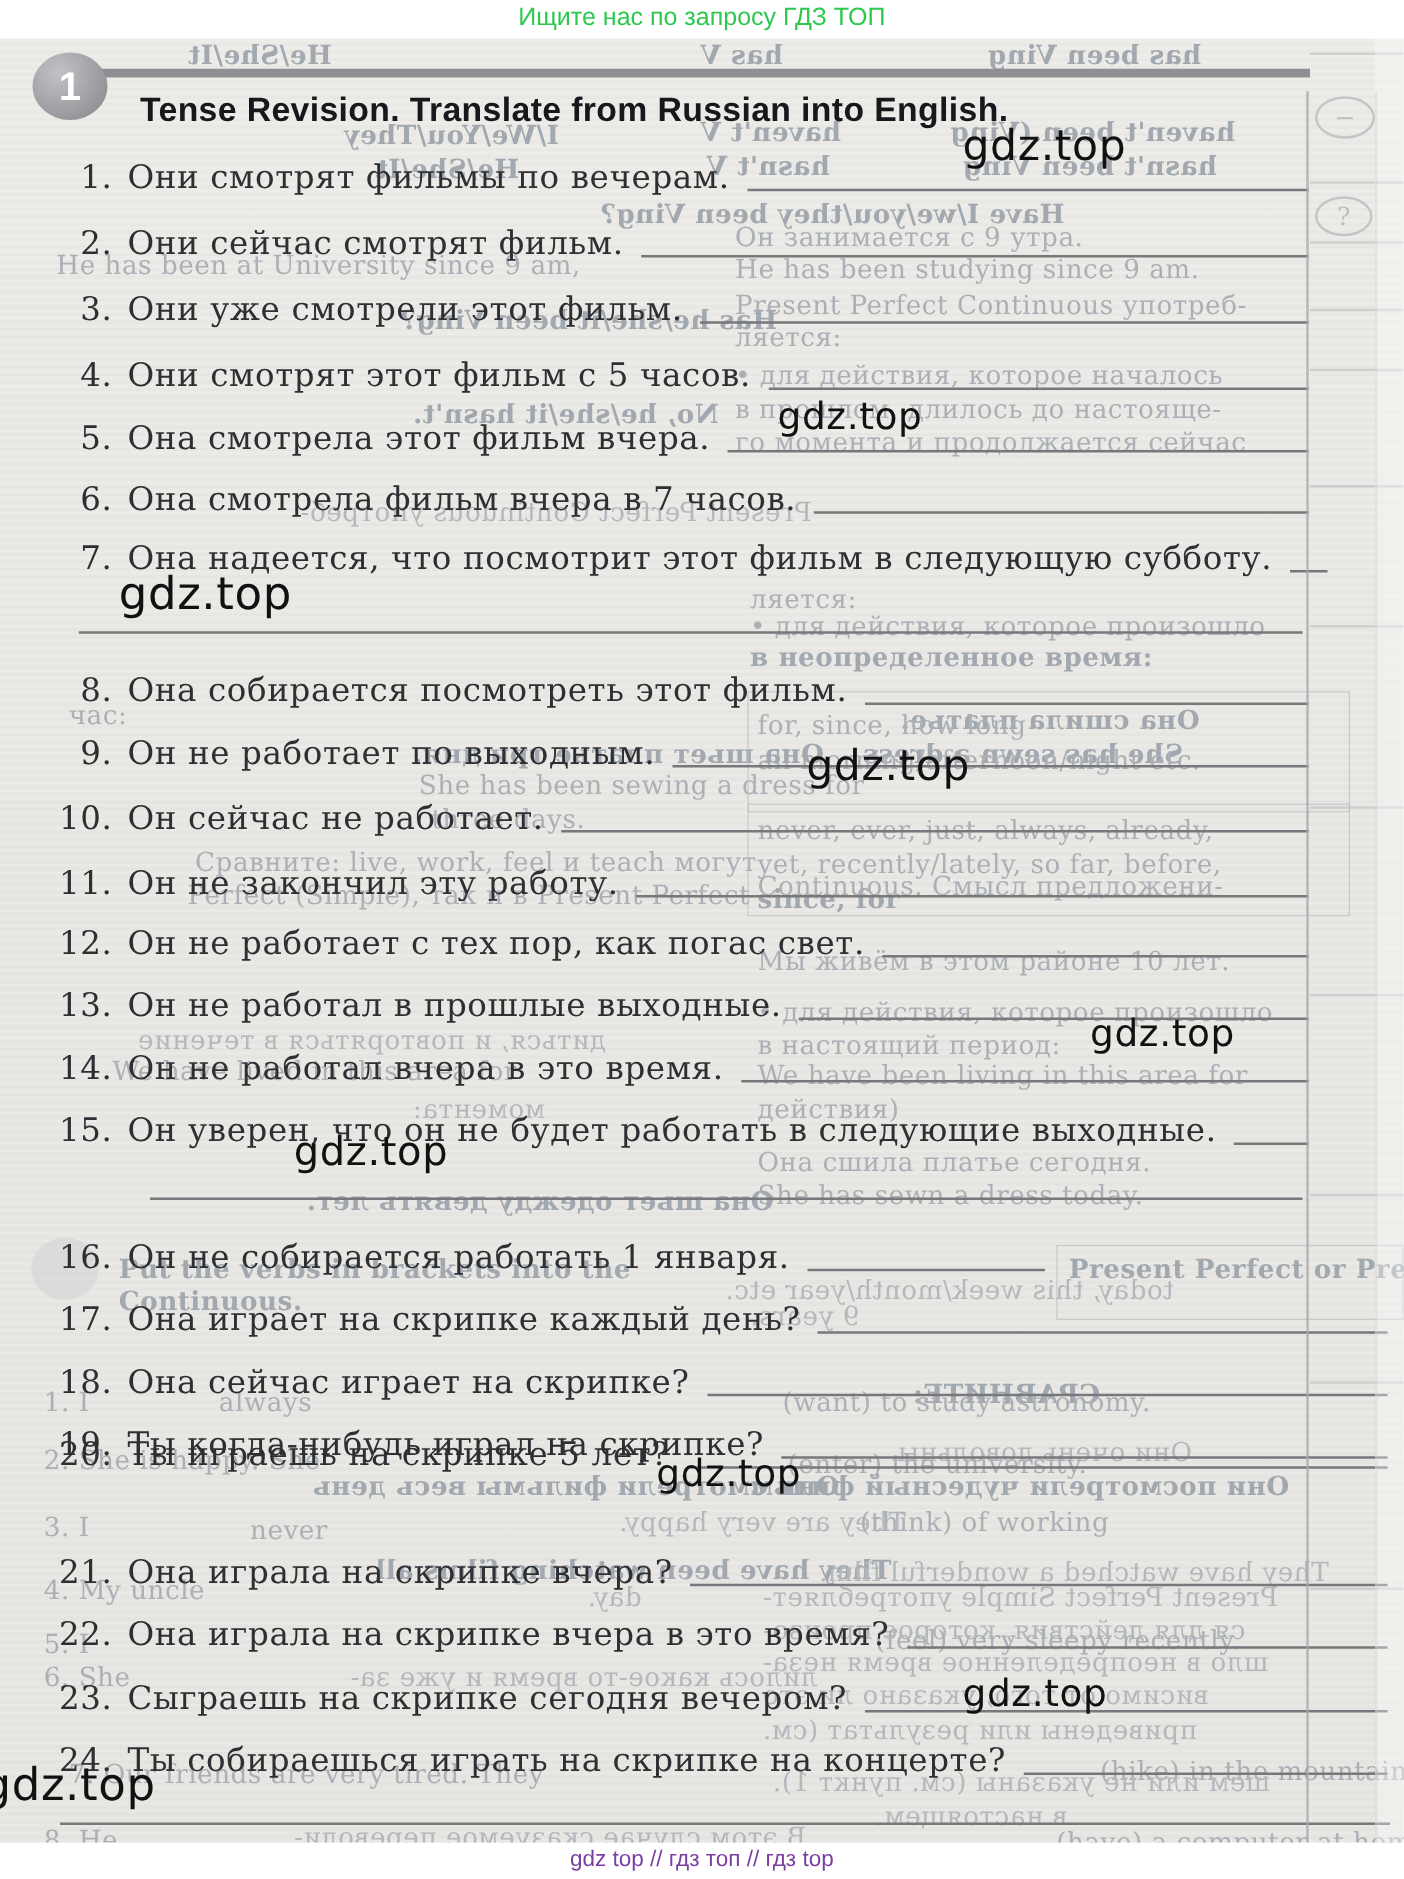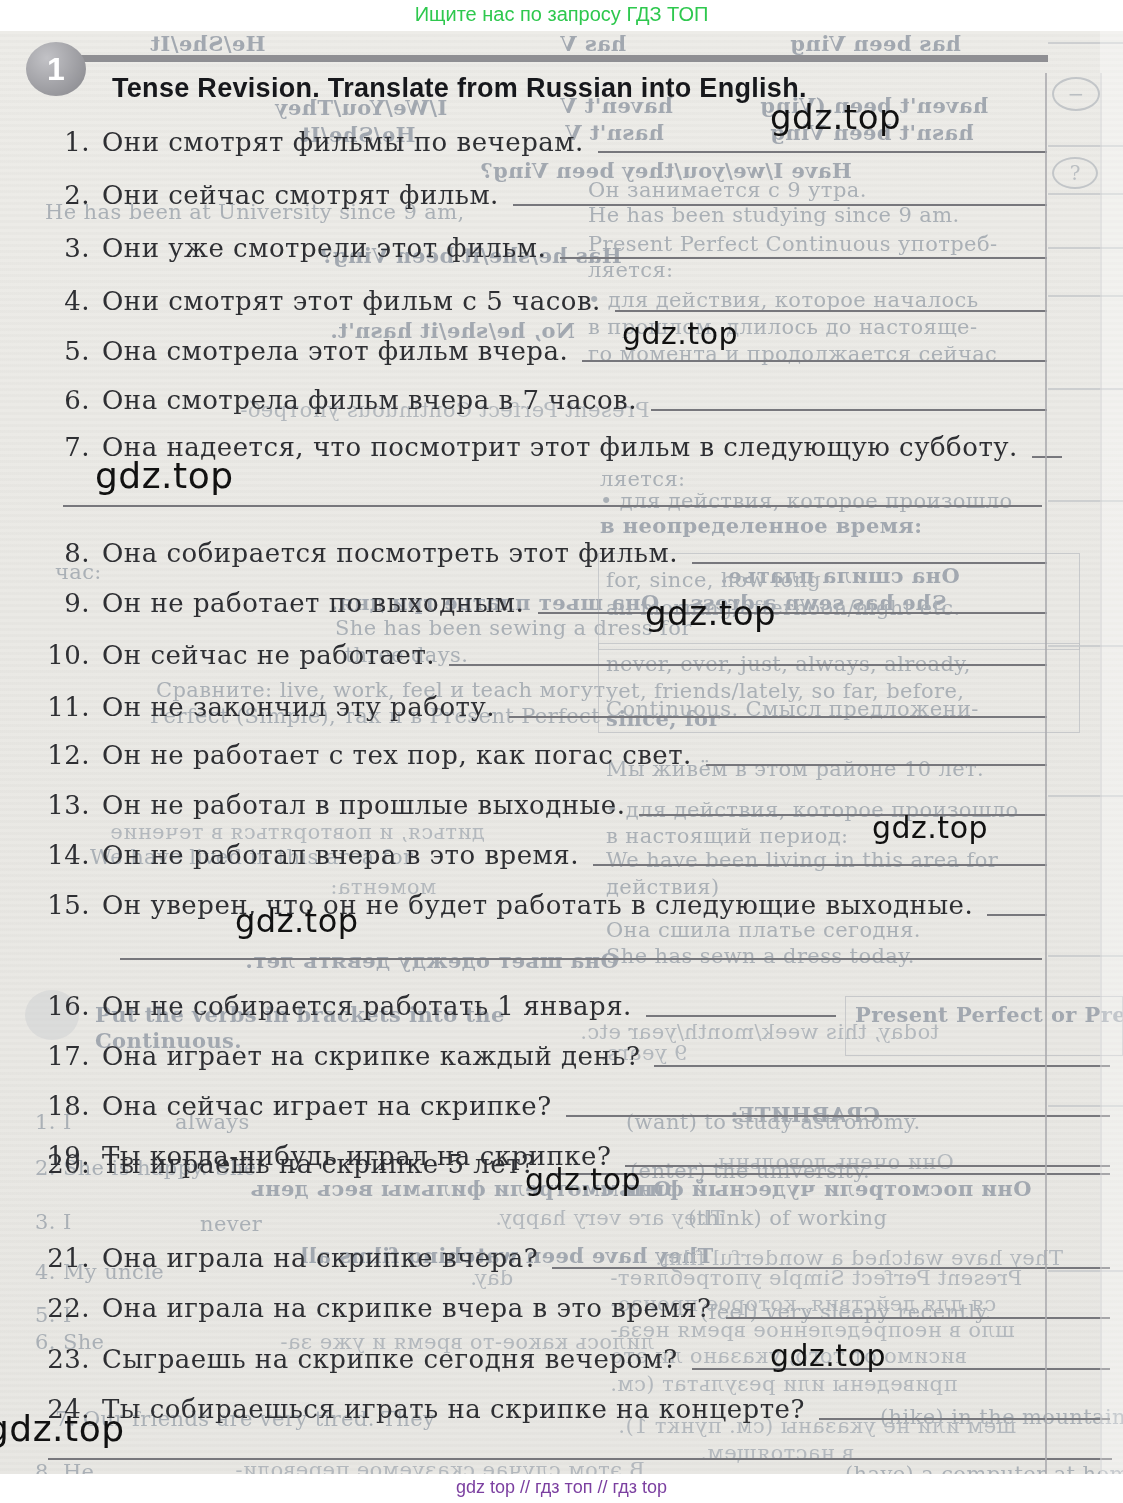--- a/index.html
+++ b/index.html
@@ -97,21 +97,21 @@
   <span class="g gb" style="left:600px;top:482px">в неопределенное время:</span>
   <span class="g gm gb" style="left:720px;top:532px">Она сшила платье.</span>
   <span class="g gm gb" style="left:690px;top:559px">She has sewn a dress</span>
   <span class="g" style="left:606px;top:537px">for, since, how long</span>
   <span class="g" style="left:606px;top:565px">all morning/afternoon/night etc.</span>
   <span class="g" style="left:55px;top:529px">час:</span>
   <span class="g gm gb" style="left:330px;top:559px">Она шьет платье три дня.</span>
   <span class="g" style="left:335px;top:585px">She has been sewing a dress for</span>
   <span class="g" style="left:345px;top:612px">three days.</span>
   <span class="g" style="left:606px;top:621px">never, ever, just, always, already,</span>
-  <span class="g" style="left:606px;top:648px">yet, friends/lately, so far, before,</span>
+  <span class="g" style="left:606px;top:648px">yet, recently/lately, so far, before,</span>
   <span class="g gb" style="left:606px;top:675px">since, for</span>
   <span class="g" style="left:156px;top:647px">Сравните: live, work, feel и teach могут</span>
   <span class="g" style="left:150px;top:673px">Perfect (Simple), так и в Present Perfect</span>
   <span class="g" style="left:606px;top:666px">Continuous. Смысл предложени-</span>
   <span class="g" style="left:606px;top:726px">Мы живём в этом районе 10 лет.</span>
   <span class="g" style="left:606px;top:767px">• для действия, которое произошло</span>
   <span class="g" style="left:606px;top:793px">в настоящий период:</span>
   <span class="g gm" style="left:110px;top:789px">диться, и повторяться в течение</span>
   <span class="g" style="left:606px;top:817px">We have been living in this area for</span>
   <span class="g" style="left:90px;top:814px">We have lived in this area for</span>

